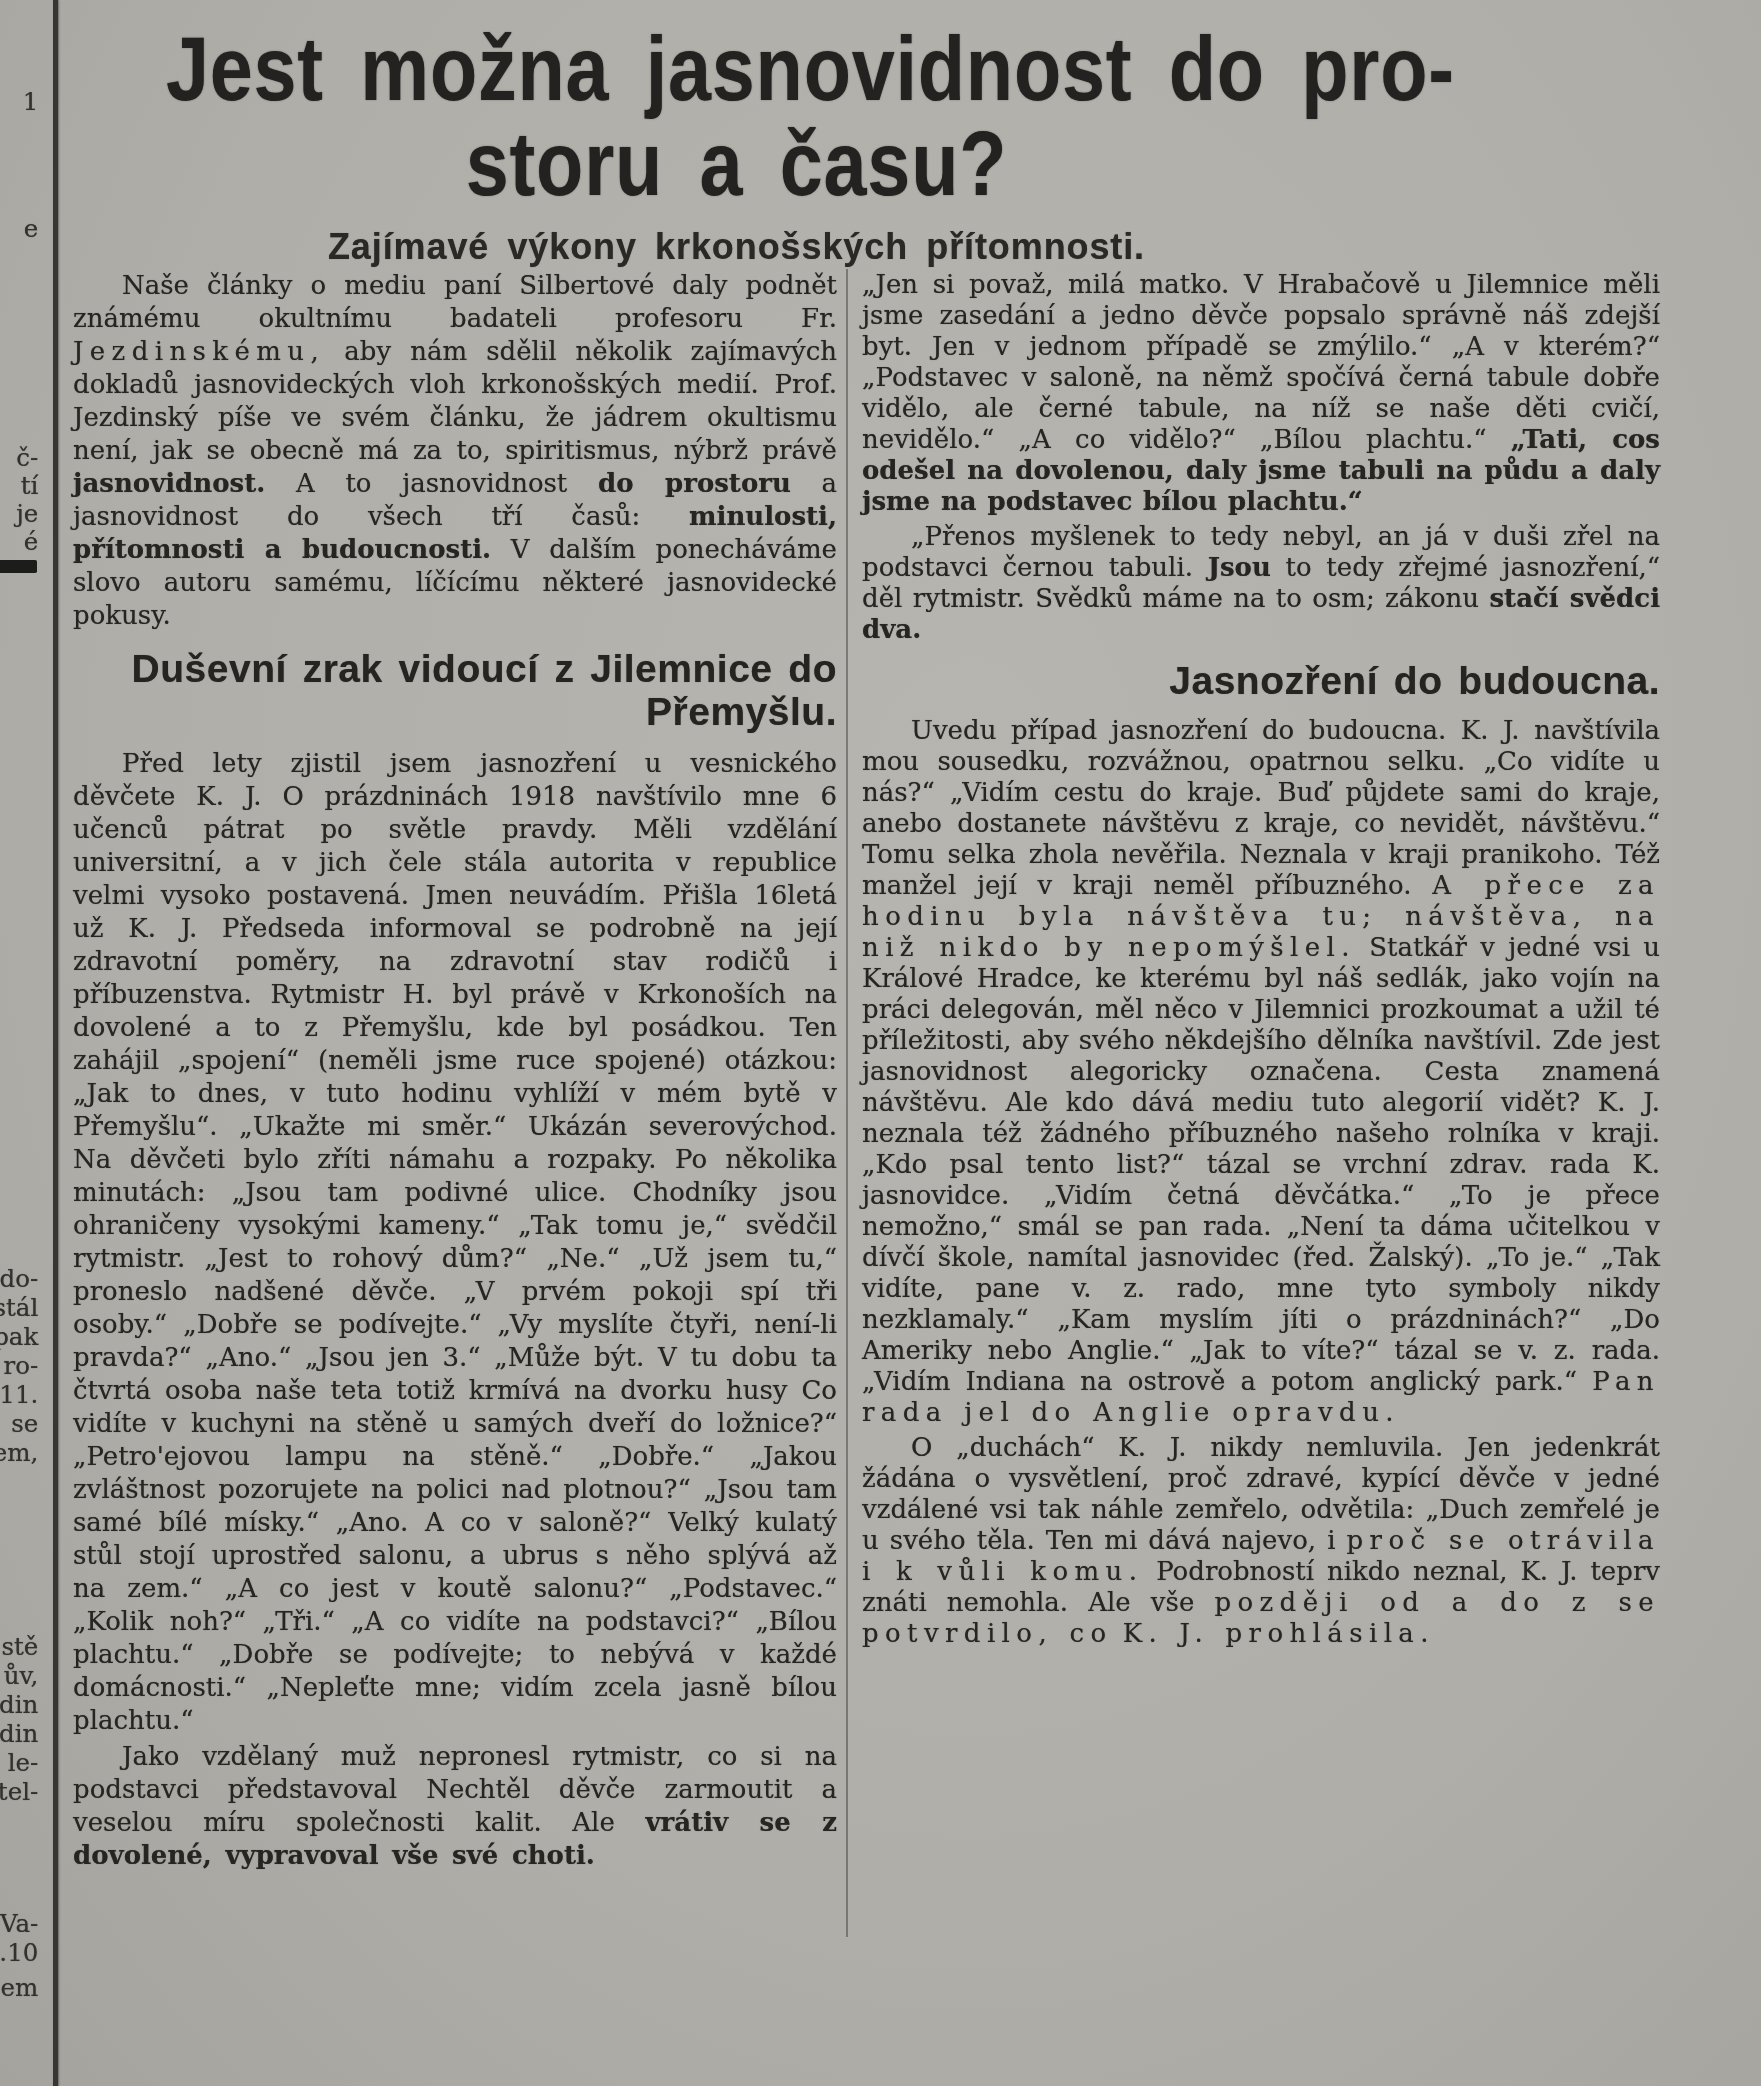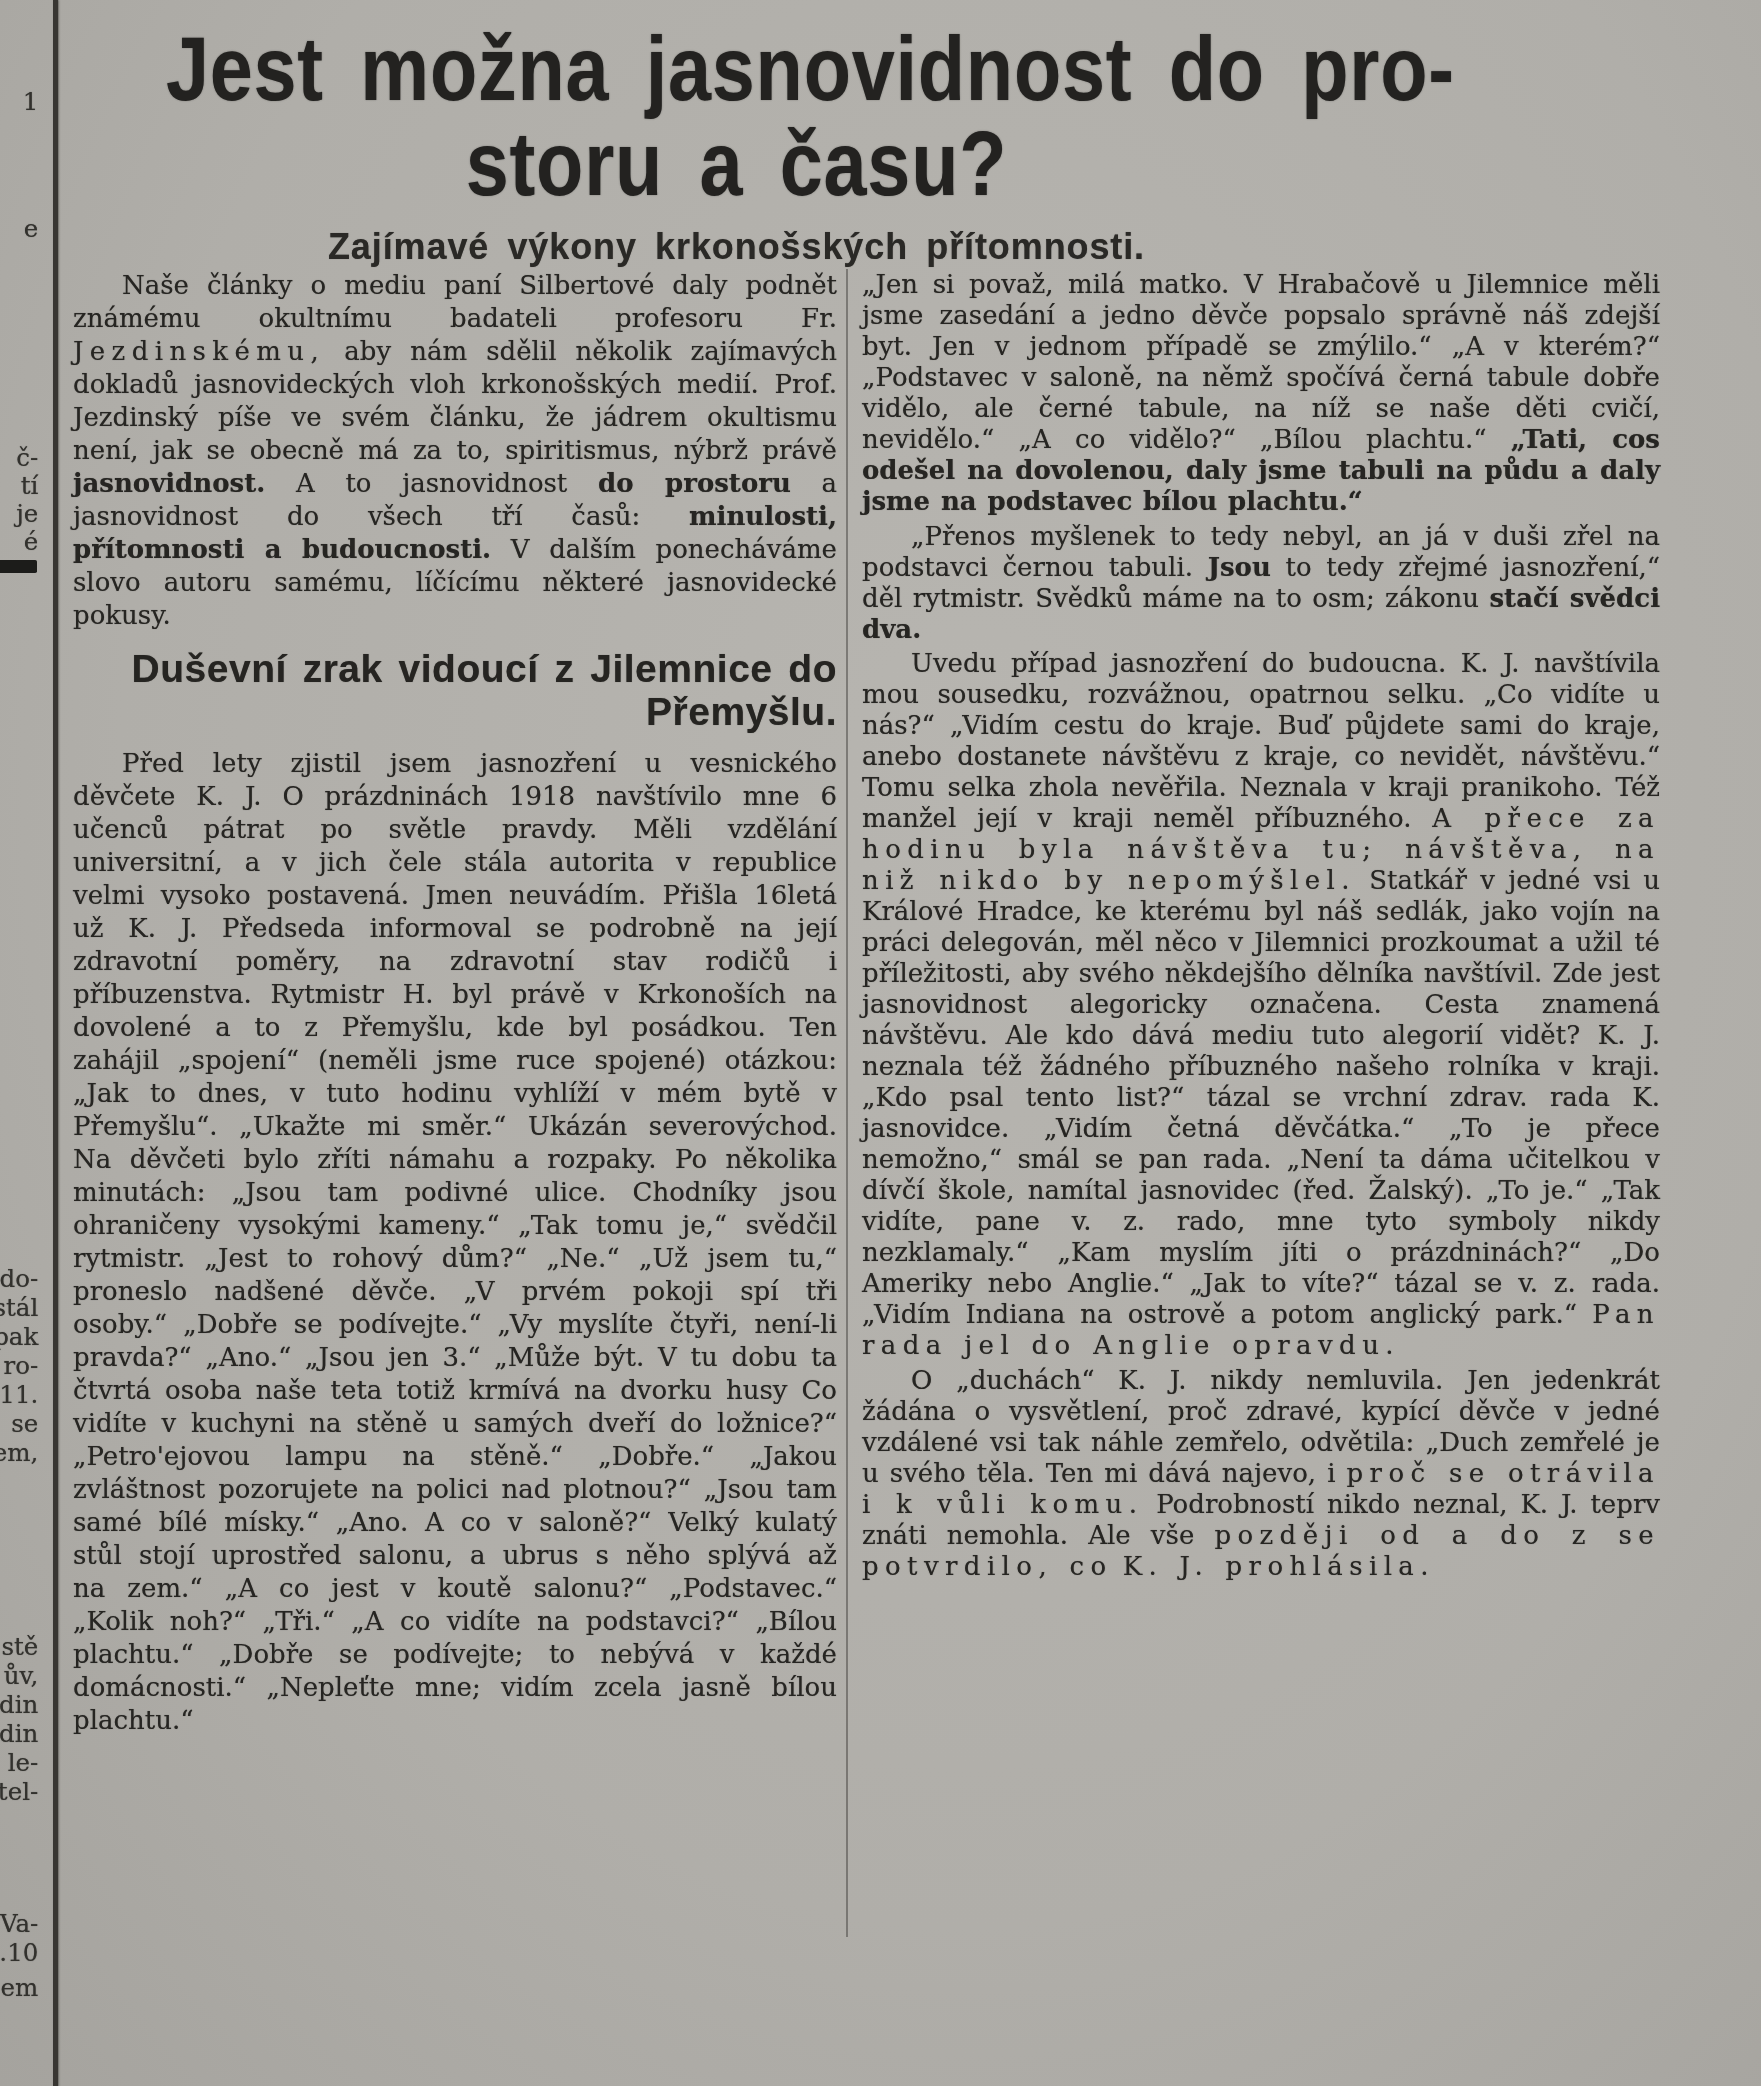--- a/index.html
+++ b/index.html
@@ -89,21 +89,23 @@
     <div class="title">storu a času?</div>
     <div class="subtitle">Zajímavé výkony krkonošských přítomnosti.</div>
   </div>
 
   <div class="col-divider"></div>
 
   <div class="column col-left">
       <p class="para"><span>Naše články o mediu paní Silbertové daly podnět známému okultnímu badateli profesoru Fr. </span><span class="sp">Jezdinskému,</span><span> aby nám sdělil několik zajímavých dokladů jasnovideckých vloh krkonošských medií. Prof. Jezdinský píše ve svém článku, že jádrem okultismu není, jak se obecně má za to, spiritismus, nýbrž právě </span><span class="b">jasnovidnost.</span><span> A to jasnovidnost </span><span class="b">do prostoru</span><span> a jasnovidnost do všech tří časů: </span><span class="b">minulosti, přítomnosti a budoucnosti.</span><span> V dalším ponecháváme slovo autoru samému, líčícímu některé jasnovidecké pokusy.</span></p>
       <h2 class="col-heading">Duševní zrak vidoucí z Jilemnice do Přemyšlu.</h2>
       <p class="para"><span>Před lety zjistil jsem jasnozření u vesnického děvčete K. J. O prázdninách 1918 navštívilo mne 6 učenců pátrat po světle pravdy. Měli vzdělání universitní, a v jich čele stála autorita v republice velmi vysoko postavená. Jmen neuvádím. Přišla 16letá už K. J. Předseda informoval se podrobně na její zdravotní poměry, na zdravotní stav rodičů i příbuzenstva. Rytmistr H. byl právě v Krkonoších na dovolené a to z Přemyšlu, kde byl posádkou. Ten zahájil „spojení“ (neměli jsme ruce spojené) otázkou: „Jak to dnes, v tuto hodinu vyhlíží v mém bytě v Přemyšlu“. „Ukažte mi směr.“ Ukázán severovýchod. Na děvčeti bylo zříti námahu a rozpaky. Po několika minutách: „Jsou tam podivné ulice. Chodníky jsou ohraničeny vysokými kameny.“ „Tak tomu je,“ svědčil rytmistr. „Jest to rohový dům?“ „Ne.“ „Už jsem tu,“ proneslo nadšené děvče. „V prvém pokoji spí tři osoby.“ „Dobře se podívejte.“ „Vy myslíte čtyři, není-li pravda?“ „Ano.“ „Jsou jen 3.“ „Může být. V tu dobu ta čtvrtá osoba naše teta totiž krmívá na dvorku husy Co vidíte v kuchyni na stěně u samých dveří do ložnice?“ „Petro'ejovou lampu na stěně.“ „Dobře.“ „Jakou zvláštnost pozorujete na polici nad plotnou?“ „Jsou tam samé bílé mísky.“ „Ano. A co v saloně?“ Velký kulatý stůl stojí uprostřed salonu, a ubrus s něho splývá až na zem.“ „A co jest v koutě salonu?“ „Podstavec.“ „Kolik noh?“ „Tři.“ „A co vidíte na podstavci?“ „Bílou plachtu.“ „Dobře se podívejte; to nebývá v každé domácnosti.“ „Nepleťte mne; vidím zcela jasně bílou plachtu.“</span></p>
+      <p class="para"><span>Jako vzdělaný muž nepronesl rytmistr, co si na podstavci představoval Nechtěl děvče zarmoutit a veselou míru společnosti kalit. Ale </span><span class="b">vrátiv se z dovolené, vypravoval vše své choti.</span></p>
     </div>
   <div class="column col-right">
       <p class="para no-indent"><span>„Jen si považ, milá matko. V Hrabačově u Jilemnice měli jsme zasedání a jedno děvče popsalo správně náš zdejší byt. Jen v jednom případě se zmýlilo.“ „A v kterém?“ „Podstavec v saloně, na němž spočívá černá tabule dobře vidělo, ale černé tabule, na níž se naše děti cvičí, nevidělo.“ „A co vidělo?“ „Bílou plachtu.“ </span><span class="b">„Tati, cos odešel na dovolenou, daly jsme tabuli na půdu a daly jsme na podstavec bílou plachtu.“</span></p>
       <p class="para"><span>„Přenos myšlenek to tedy nebyl, an já v duši zřel na podstavci černou tabuli. </span><span class="b">Jsou</span><span> to tedy zřejmé jasnozření,“ děl rytmistr. Svědků máme na to osm; zákonu </span><span class="b">stačí svědci dva.</span></p>
+      <h2 class="col-heading">Jasnozření do budoucna.</h2>
       <p class="para"><span>Uvedu případ jasnozření do budoucna. K. J. navštívila mou sousedku, rozvážnou, opatrnou selku. „Co vidíte u nás?“ „Vidím cestu do kraje. Buď půjdete sami do kraje, anebo dostanete návštěvu z kraje, co nevidět, návštěvu.“ Tomu selka zhola nevěřila. Neznala v kraji pranikoho. Též manžel její v kraji neměl příbuzného. </span><span class="sp">A přece za hodinu byla návštěva tu; návštěva, na niž nikdo by nepomýšlel.</span><span> Statkář v jedné vsi u Králové Hradce, ke kterému byl náš sedlák, jako vojín na práci delegován, měl něco v Jilemnici prozkoumat a užil té příležitosti, aby svého někdejšího dělníka navštívil. Zde jest jasnovidnost alegoricky označena. Cesta znamená návštěvu. Ale kdo dává mediu tuto alegorií vidět? K. J. neznala též žádného příbuzného našeho rolníka v kraji. „Kdo psal tento list?“ tázal se vrchní zdrav. rada K. jasnovidce. „Vidím četná děvčátka.“ „To je přece nemožno,“ smál se pan rada. „Není ta dáma učitelkou v dívčí škole, namítal jasnovidec (řed. Žalský). „To je.“ „Tak vidíte, pane v. z. rado, mne tyto symboly nikdy nezklamaly.“ „Kam myslím jíti o prázdninách?“ „Do Ameriky nebo Anglie.“ „Jak to víte?“ tázal se v. z. rada. „Vidím Indiana na ostrově a potom anglický park.“ </span><span class="sp">Pan rada jel do Anglie opravdu.</span></p>
       <p class="para"><span>O „duchách“ K. J. nikdy nemluvila. Jen jedenkrát žádána o vysvětlení, proč zdravé, kypící děvče v jedné vzdálené vsi tak náhle zemřelo, odvětila: „Duch zemřelé je u svého těla. Ten mi dává najevo, i </span><span class="sp">proč se otrávila i k vůli komu.</span><span> Podrobností nikdo neznal, K. J. teprv znáti nemohla. Ale vše </span><span class="sp">později od a do z se potvrdilo, co</span><span> </span><span class="bsp">K. J. prohlásila.</span></p>
     </div>
 </div>
 
 
 </body></html>

